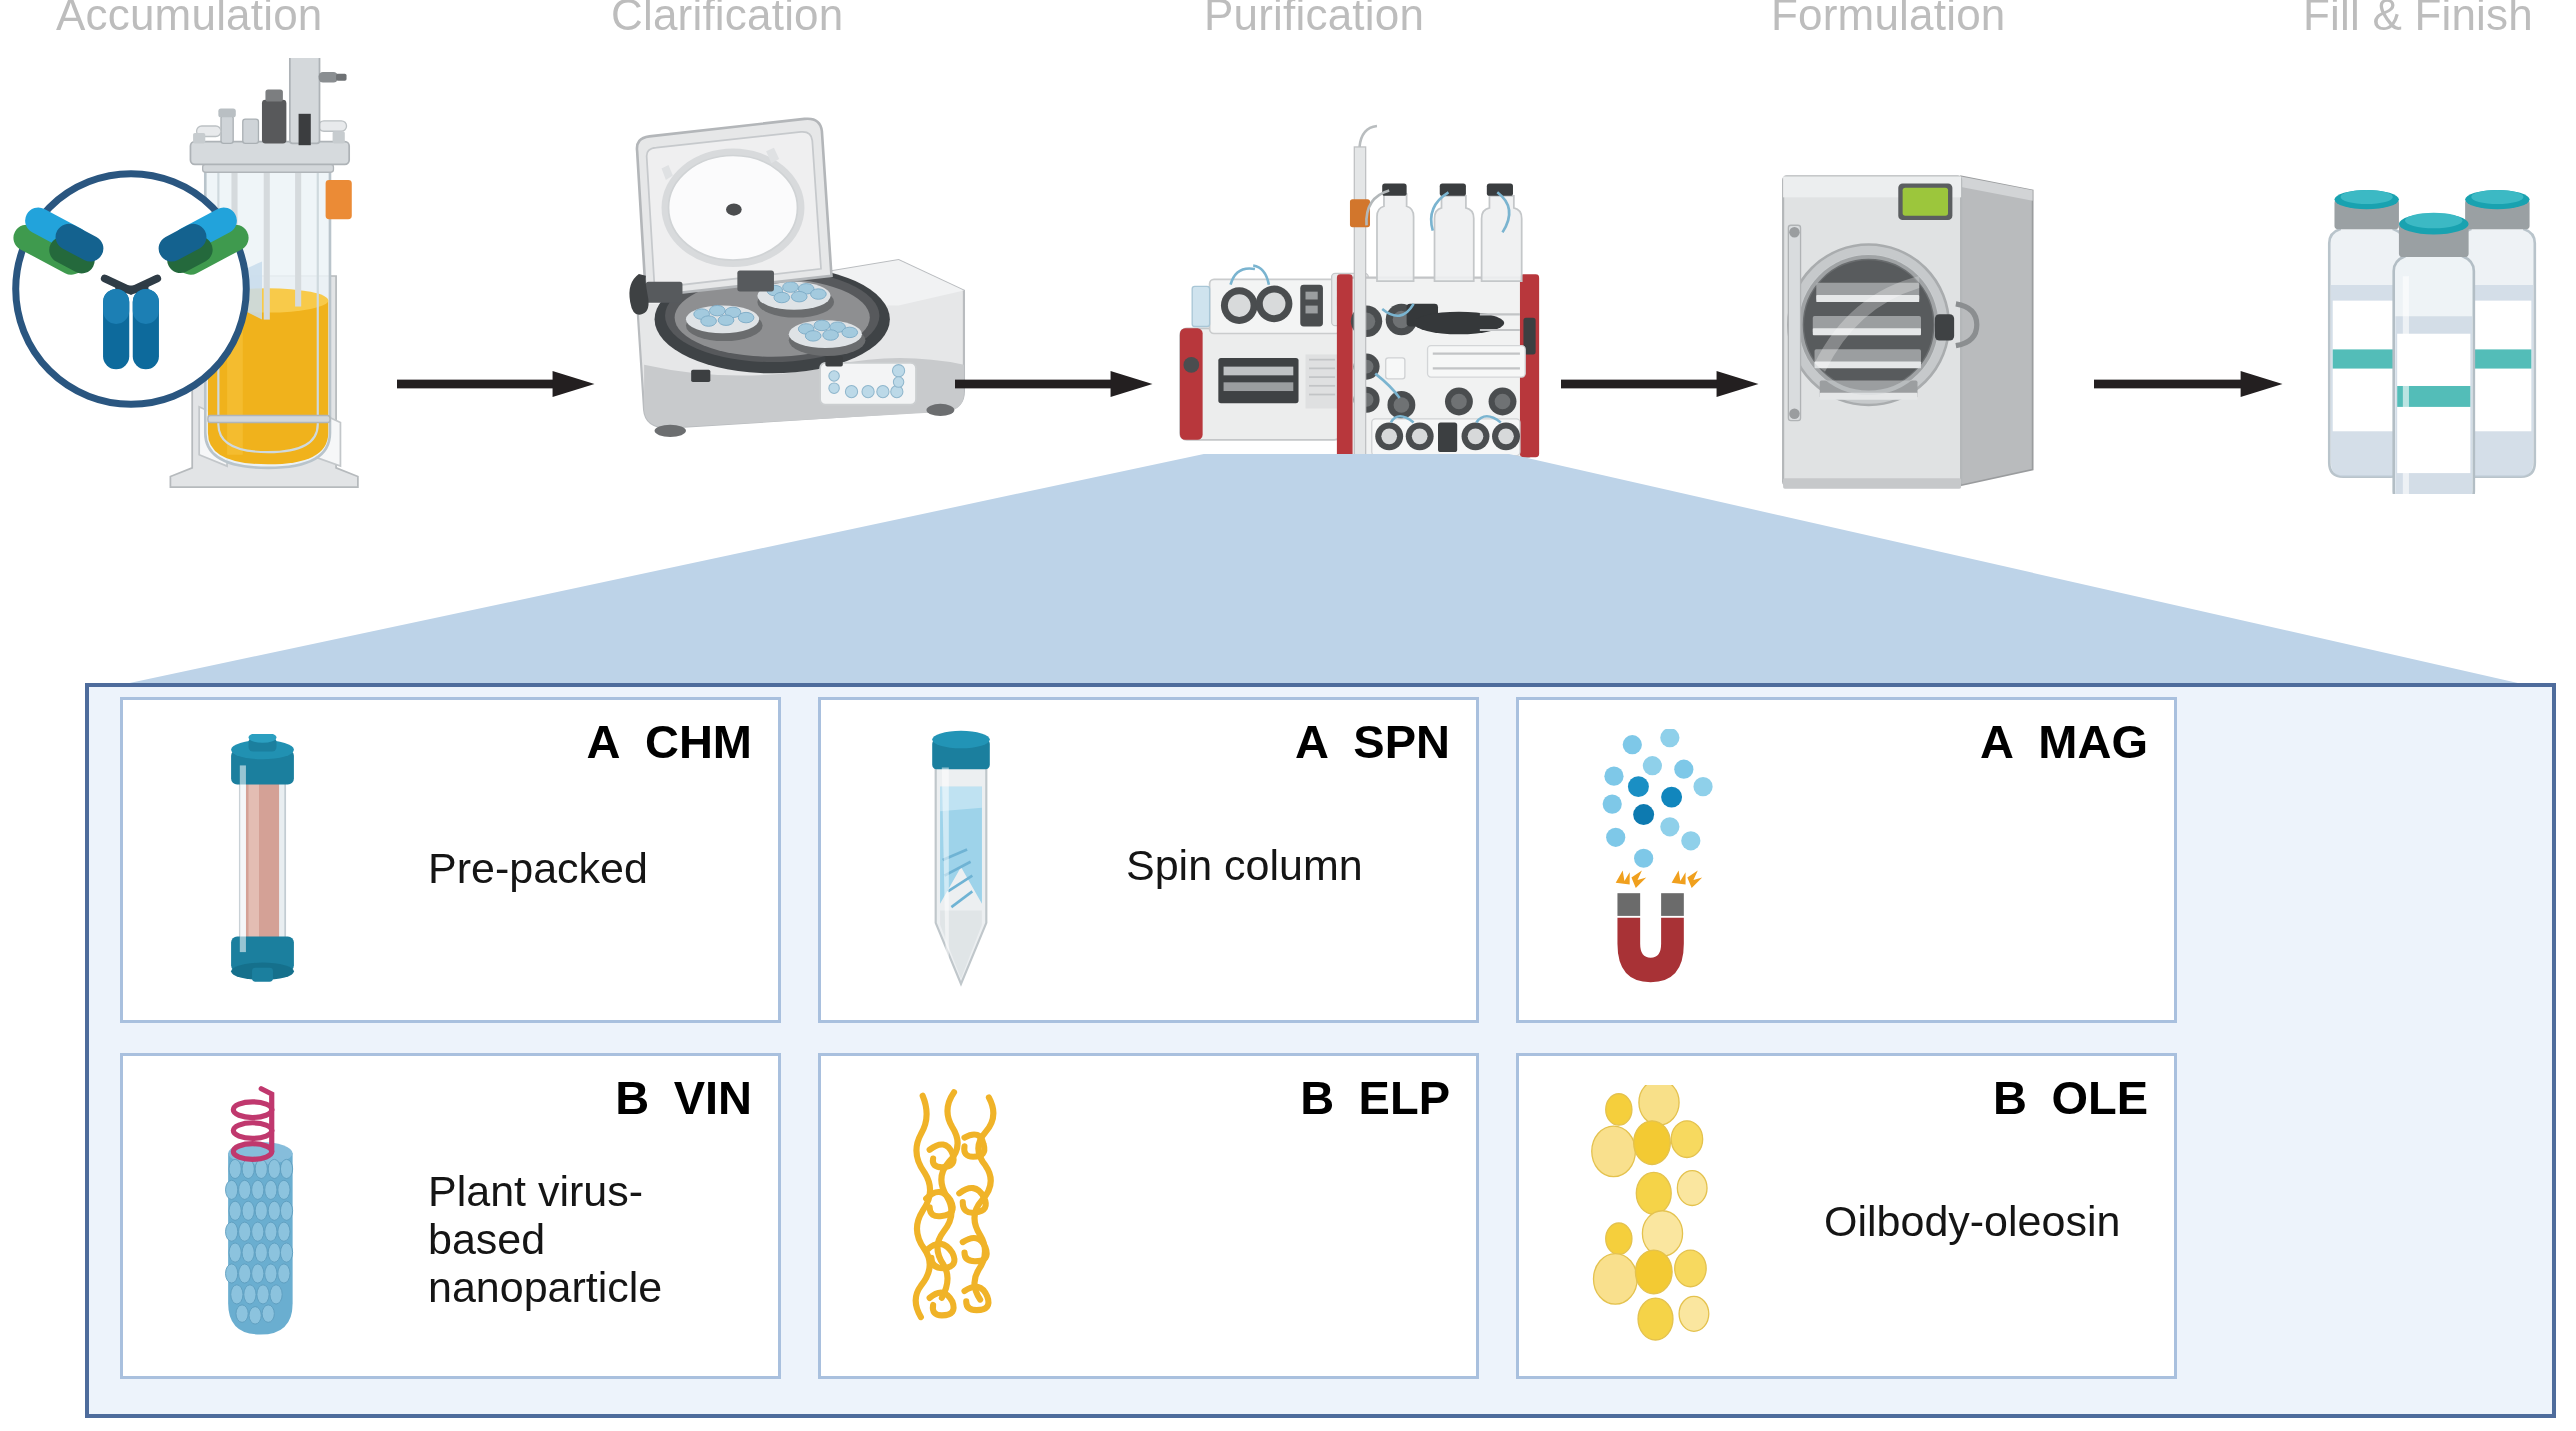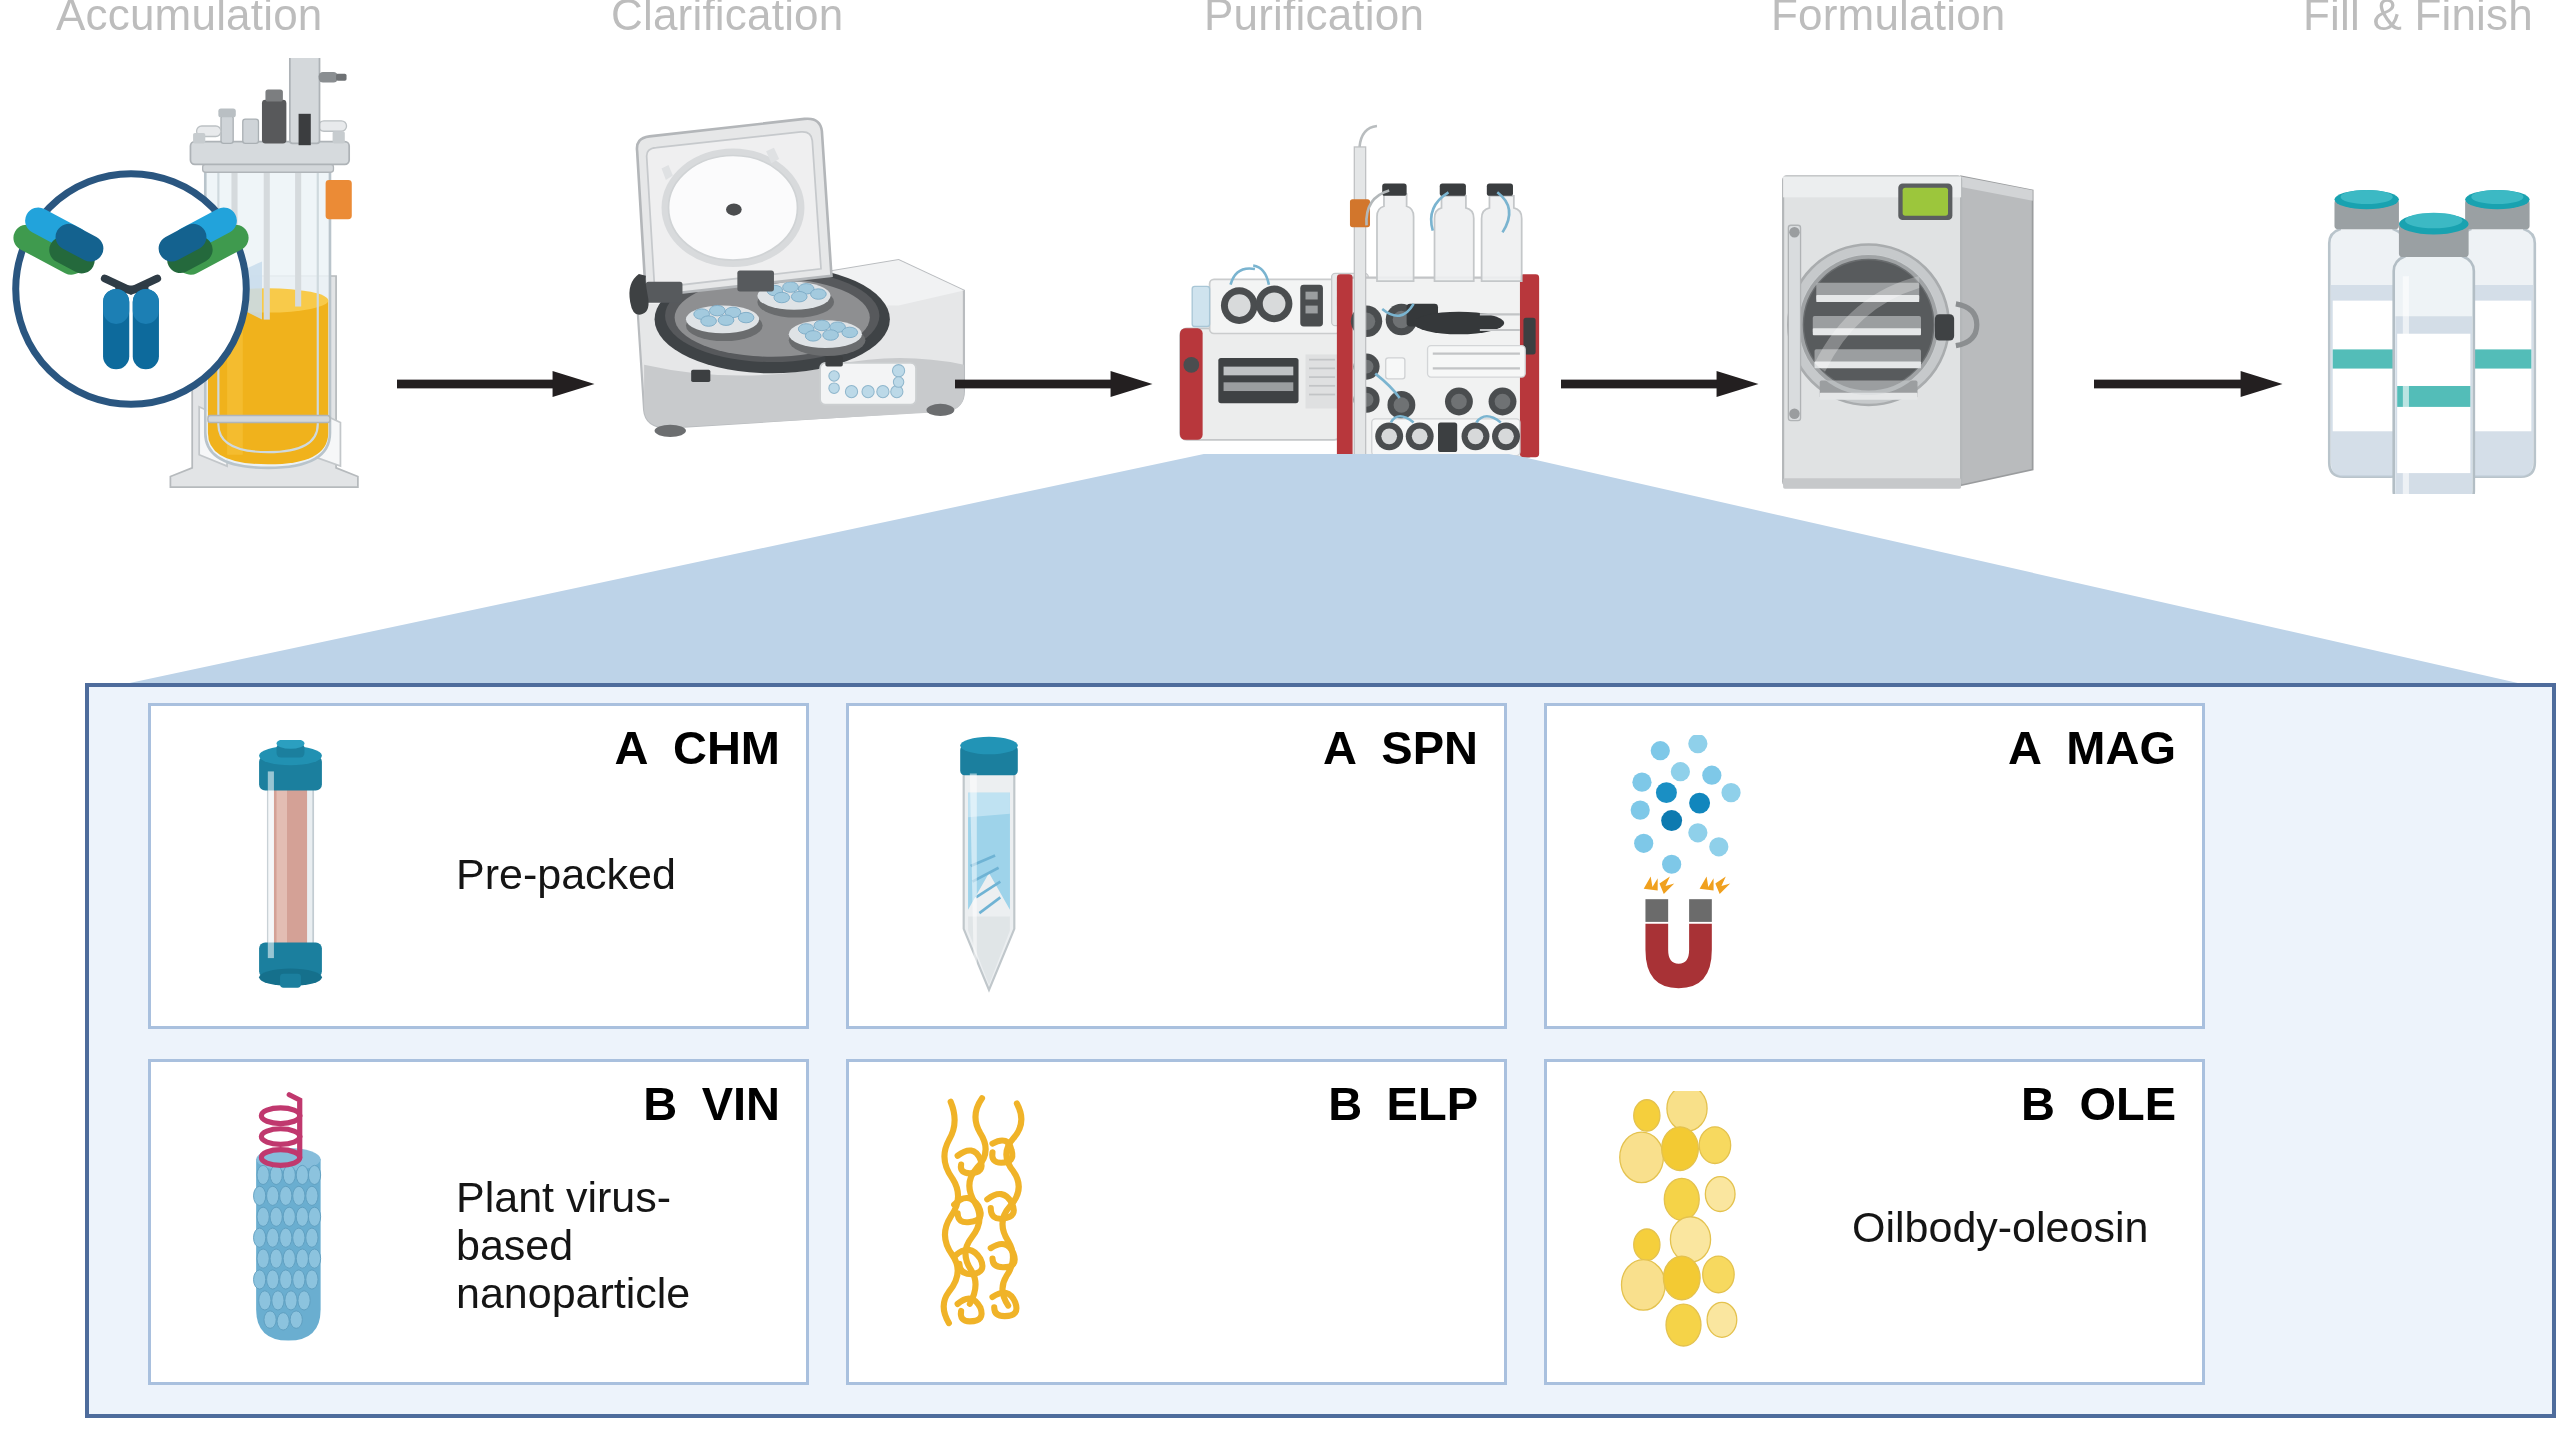--- a/index.html
+++ b/index.html
@@ -55,28 +55,27 @@
   .panel {
     position: absolute;
     left: 85px;  top: 683px;
     width: 2471px; height: 735px;
     background: #edf3fb;
     border: 4.4px solid #4e6c9c;
     box-sizing: border-box;
   }
   .grid {
     position: absolute;
-    left: 31px; top: 16px;
+    left: 31px; top: 10px;
     width: 2057px; height: 682px;
     display: grid;
     grid-template-columns: repeat(3, 1fr);
     grid-template-rows: repeat(2, 1fr);
     column-gap: 37px;
     row-gap: 30px;
-    margin-left: 28px;
   }
   .card {
     position: relative;
     background: #ffffff;
     border: 3.5px solid #a9c0de;
     box-sizing: border-box;
     overflow: hidden;
   }
   .card-code {
     position: absolute;
@@ -528,20 +527,23 @@
           <path d="M31 66 L79 66 L79 90 L31 94 Z" fill="#bfe2f2"></path>
           <path d="M34 150 L62 138" stroke="#6fb3d4" stroke-width="3"></path>
           <path d="M36 168 L66 152" stroke="#6fb3d4" stroke-width="3"></path>
           <path d="M40 186 L68 168" stroke="#6fb3d4" stroke-width="3"></path>
           <path d="M44 204 L68 186" stroke="#6fb3d4" stroke-width="3"></path>
           <path d="M31 208 L79 208 L79 224 L55 286 L31 224 Z" fill="#dde2e5" opacity="0.8"></path>
           <rect x="22" y="12" width="66" height="34" rx="5" fill="#1b7f9e"></rect>
           <ellipse cx="55" cy="12" rx="33" ry="10" fill="#2294b6"></ellipse>
           <path d="M33 44 L41 44 L41 282 L38 288 Z" fill="#ffffff" opacity="0.5"></path>
         </svg>
+      </div>
+      <div class="card-text">
+        <div>Spin column</div>
       </div>
     </div>
 
     <div class="card">
       <div class="card-code">
         <span class="tier">A</span><span>MAG</span>
       </div>
       <div class="card-icon">
         <svg width="131" height="262" viewBox="0 0 150 300">
 

